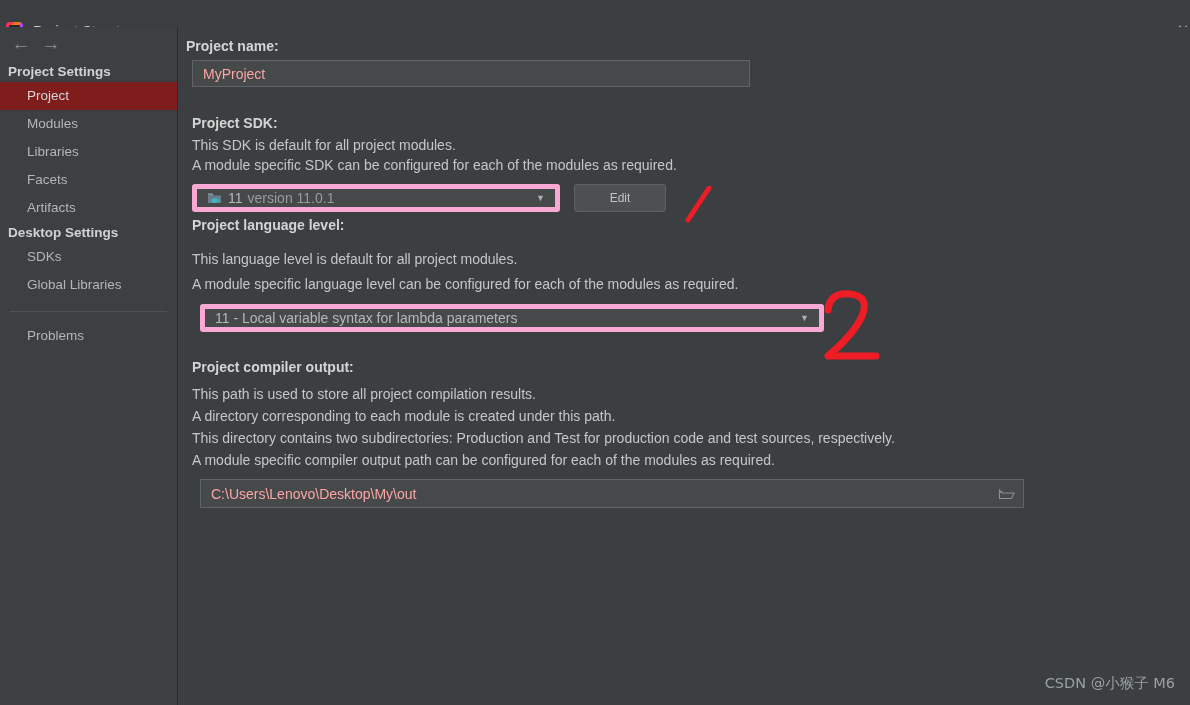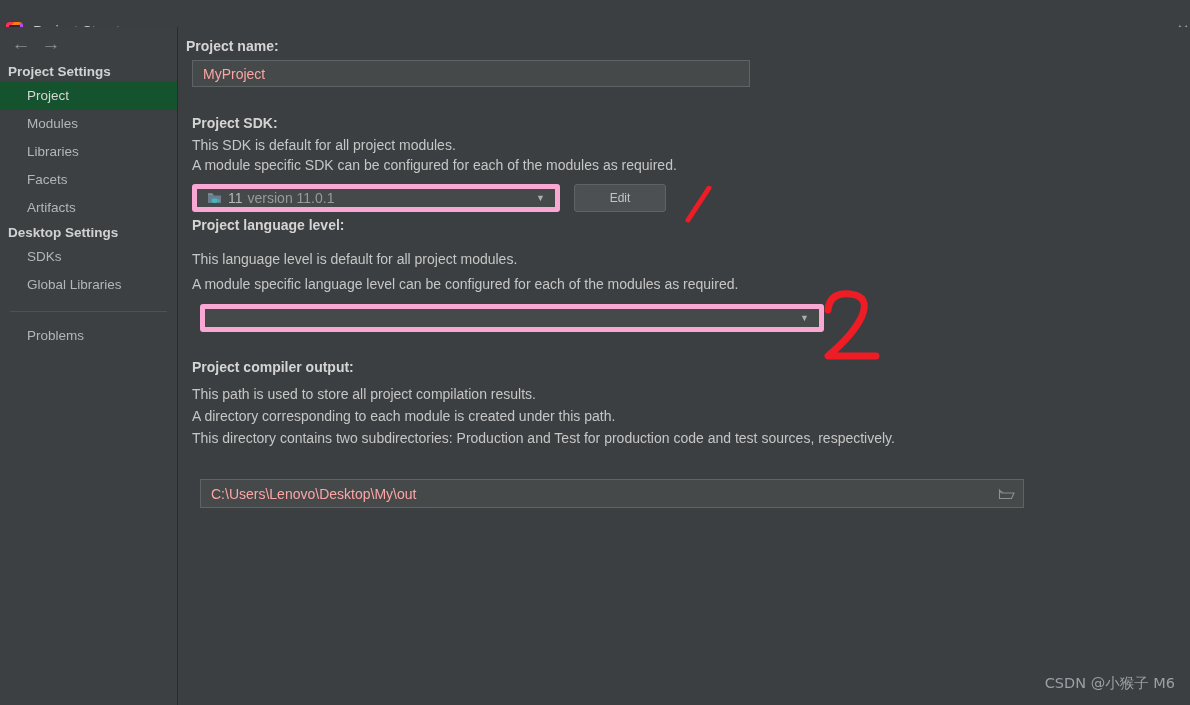--- a/index.html
+++ b/index.html
@@ -103,21 +103,21 @@
   }
   .side-item {
     font-size: 13.5px;
     color: #b5b5b5;
     height: 28px;
     line-height: 28px;
     padding-left: 27px;
     white-space: nowrap;
   }
   .side-item.selected {
-    background: #14532d;
+    background: #7f1d1d;
     color: #d6d6d6;
   }
   #sidebar-divider {
     height: 1px;
     background: #4e5254;
     margin: 12px 10px 10px 10px;
   }
 
   
   #main {
@@ -287,27 +287,29 @@
     <span class="arrow">▼</span>
   </div>
 
   <div class="btn" style="position:absolute; left:396px; top:157px; width:92px;">Edit</div>
 
   <div class="section-label" style="position:absolute; left:14px; top:190px;">Project language level:</div>
   <div class="desc-line" style="position:absolute; left:14px; top:222px;">This language level is default for all project modules.</div>
   <div class="desc-line" style="position:absolute; left:14px; top:247px;">A module specific language level can be configured for each of the modules as required.</div>
 
   <div class="combo" style="position:absolute; left:22px; top:277px; width:624px;">
+    <span>11 - Local variable syntax for lambda parameters</span>
     <span class="arrow">▼</span>
   </div>
 
   <div class="section-label" style="position:absolute; left:14px; top:332px;">Project compiler output:</div>
   <div class="desc-line" style="position:absolute; left:14px; top:357px;">This path is used to store all project compilation results.</div>
   <div class="desc-line" style="position:absolute; left:14px; top:379px;">A directory corresponding to each module is created under this path.</div>
   <div class="desc-line" style="position:absolute; left:14px; top:401px;">This directory contains two subdirectories: Production and Test for production code and test sources, respectively.</div>
+  <div class="desc-line" style="position:absolute; left:14px; top:423px;">A module specific compiler output path can be configured for each of the modules as required.</div>
 
   <div class="text-field" style="position:absolute; left:22px; top:452px; width:824px; height:29px;">
     <span>C:\Users\Lenovo\Desktop\My\out</span>
     <span class="folder-browse">
       <svg width="17" height="14" viewBox="0 0 17 14">
         <path d="M1.5 3 L1.5 11.5 L13.5 11.5 L16 6 L4 6 Z" fill="none" stroke="#8b9093" stroke-width="1.1"></path>
         <path d="M1.5 3 L1.5 6 L4 6 L5.2 4.2 L1.5 4.2" fill="#8b9093" opacity="0.6"></path>
       </svg>
     </span>
   </div>

